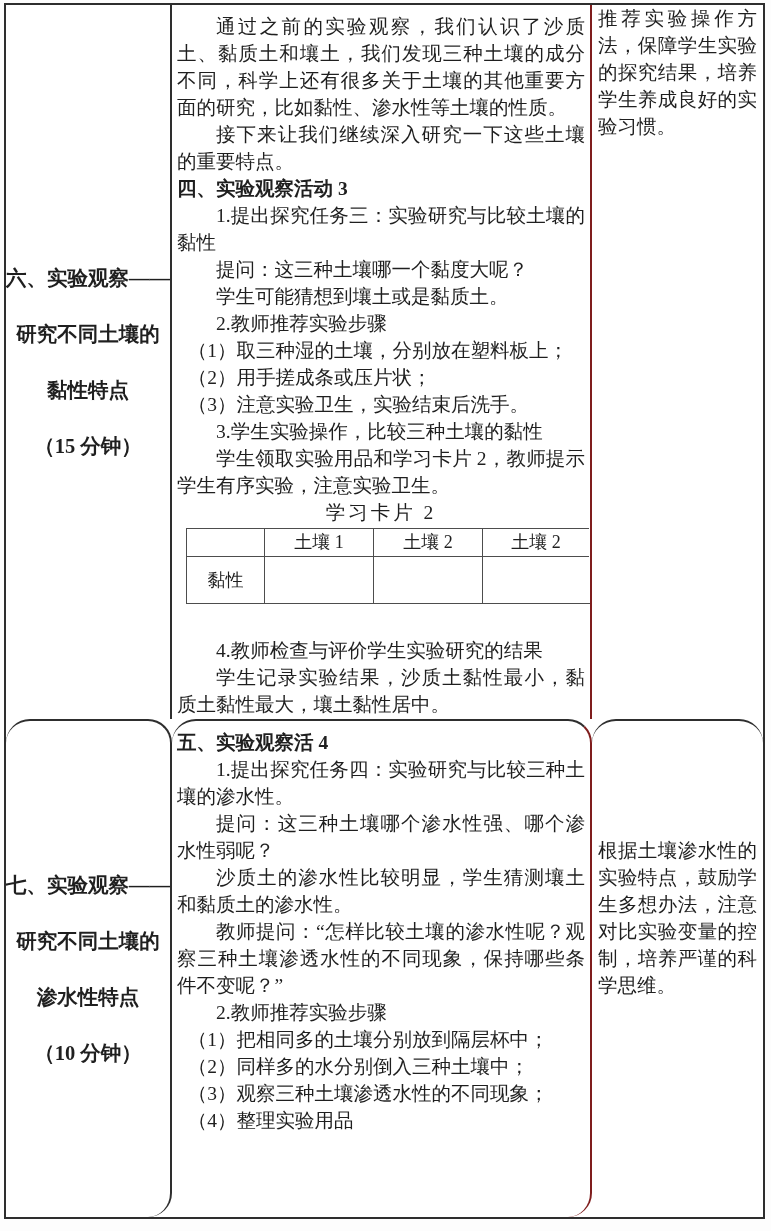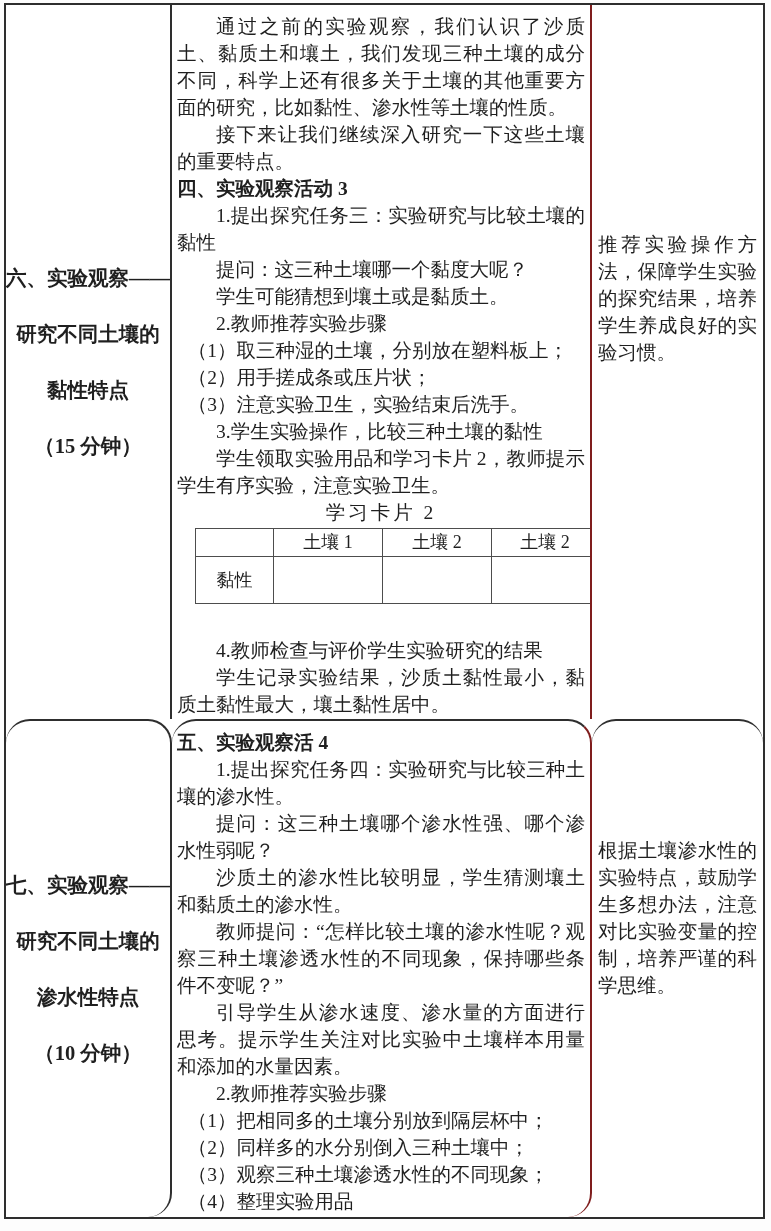--- a/index.html
+++ b/index.html
@@ -28,30 +28,30 @@
   .content-cell {
     border-right: 2px solid #7f1d1d;
     padding: 8px 5px 0 5px;
     font-size: 19.5px; line-height: 27px;
   }
   .note-cell {
     padding-left: 6px; padding-right: 6px;
     font-size: 19.5px; line-height: 27px;
     text-align: justify; word-break: break-all;
   }
-  .note-pad1 { padding-top: 226px; }
+  .note-pad1 { }
   .note-pad2 { padding-top: 116px; }
   p { margin: 0; text-align: justify; word-break: break-all; }
   .p2 { text-indent: 2em; }
   .p1 { text-indent: 0.55em; }
   .hd { font-weight: bold; text-indent: 0; }
   .gap-top { margin-top: 33px; }
   .card-title { text-align: center; letter-spacing: 3px; line-height: 27px; text-indent: 0; }
   .card-grid {
-    width: 482px; margin-left: 18px; margin-top: 2px;
+    width: 482px; margin-left: 9px; margin-top: 2px;
     display: grid; grid-template-columns: 78px 109px 109px 107px;
     border-right: 1px solid #4d4d4d; border-bottom: 1px solid #4d4d4d;
   }
   .cc {
     border-left: 1px solid #4d4d4d; border-top: 1px solid #4d4d4d;
     font-size: 18px; text-align: center; overflow: hidden;
   }
   .cc.h { height: 28px; line-height: 27px; }
   .cc.b { height: 47px; line-height: 46px; }
   .stage-line { white-space: nowrap; }
@@ -110,21 +110,20 @@
     <div class="stage-line">渗水性特点</div>
     <div class="stage-line">（10 分钟）</div>
   </div>
 
   <div class="cell content-cell row2">
     <p class="hd">五、实验观察活 4</p>
     <p class="p2">1.提出探究任务四：实验研究与比较三种土壤的渗水性。</p>
     <p class="p2">提问：这三种土壤哪个渗水性强、哪个渗水性弱呢？</p>
     <p class="p2">沙质土的渗水性比较明显，学生猜测壤土和黏质土的渗水性。</p>
     <p class="p2">教师提问：“怎样比较土壤的渗水性呢？观察三种土壤渗透水性的不同现象，保持哪些条件不变呢？”</p>
-    <p class="p2">引导学生从渗水速度、渗水量的方面进行思考。提示学生关注对比实验中土壤样本用量和添加的水量因素。</p>
     <p class="p2">2.教师推荐实验步骤</p>
     <p class="p1">（1）把相同多的土壤分别放到隔层杯中；</p>
     <p class="p1">（2）同样多的水分别倒入三种土壤中；</p>
     <p class="p1">（3）观察三种土壤渗透水性的不同现象；</p>
     <p class="p1">（4）整理实验用品</p>
   </div>
 
   <div class="cell note-cell note-pad2 row2">
     <span>根据土壤渗水性的实验特点，鼓励学生多想办法，注意对比实验变量的控制，培养严谨的科学思维。</span>
   </div>

